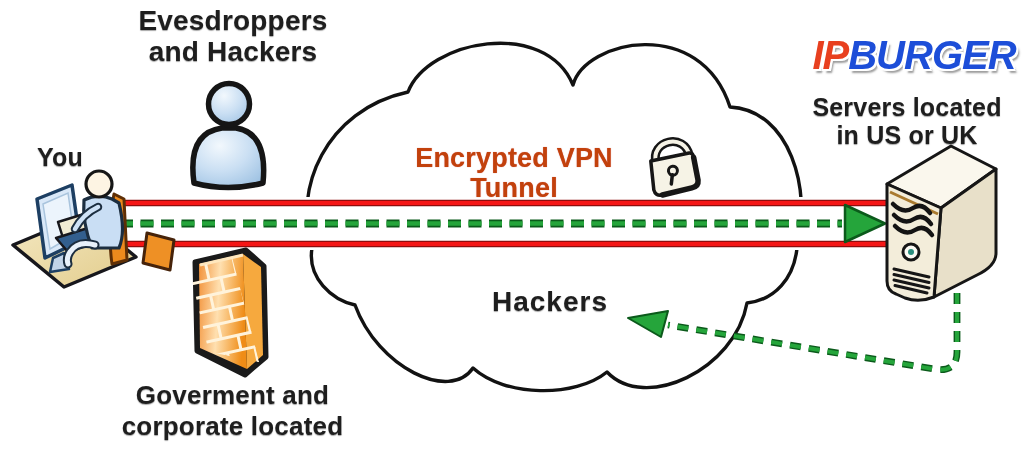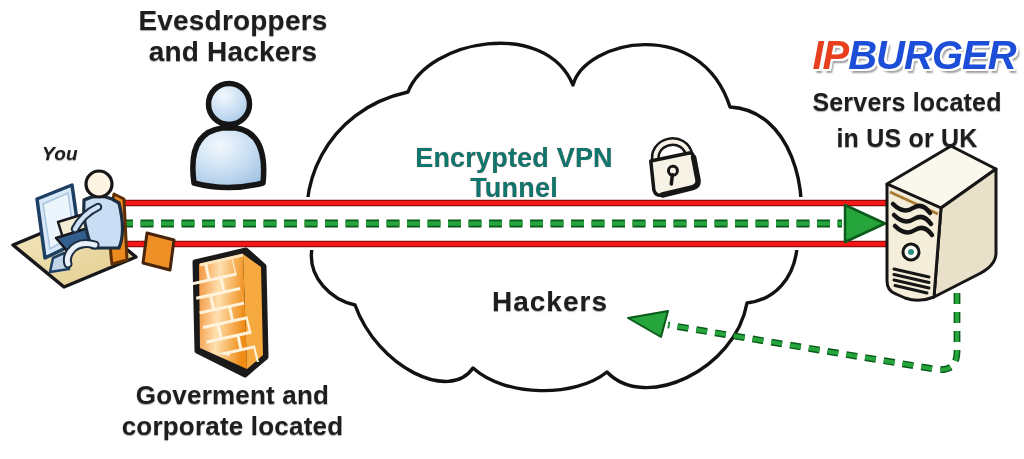--- a/index.html
+++ b/index.html
@@ -6,26 +6,26 @@
   .canvas {
     position:relative; width:1024px; height:459px; background:#ffffff;
     font-family:"Liberation Sans", sans-serif; overflow:hidden;padding-left:17px;
   }
   svg.layer { position:absolute; left:0; top:0; }
   .lbl {
     position:absolute; color:#1e1e1e; font-weight:700; text-align:center;
     text-shadow:0 1px 1px rgba(0,0,0,.35); letter-spacing:.2px; line-height:1.12;
   }
   #lbl-eaves   { left:120px; top:5px;   width:226px; font-size:28px; line-height:31px; }
-  #lbl-you     { left:10px;  top:143px; width:100px; font-size:19px;font-style:italic; }
+  #lbl-you     { left:10px;  top:143px; width:100px; font-size:25px; }
   #lbl-gov     { left:110px; top:380px; width:245px; font-size:26px; line-height:31px; }
   #lbl-internet{ left:455px; top:286px; width:190px; font-size:28px; letter-spacing:1px; }
-  #lbl-tunnel  { left:370px; top:143px; width:288px; font-size:27px; color:#0f766e;
+  #lbl-tunnel  { left:370px; top:143px; width:288px; font-size:27px; color:#c2410c;
                  text-shadow:0 0 1px rgba(190,0,0,.55); }
-  #lbl-servers { left:798px; top:84px;  width:218px; font-size:25px; line-height:36px; }
+  #lbl-servers { left:798px; top:93px;  width:218px; font-size:25px; line-height:28px; }
   #logo {
     position:absolute; left:800px; top:33px; width:220px; text-align:center;
     font-size:40px; font-weight:bold; font-style:italic; letter-spacing:-1px; line-height:44px;
     white-space:nowrap;
   }
   .logo-outline {
     text-shadow:
       -2px -2px 0 #fff, 2px -2px 0 #fff, -2px 2px 0 #fff, 2px 2px 0 #fff,
       0 -2px 0 #fff, 0 2px 0 #fff, -2px 0 0 #fff, 2px 0 0 #fff,
       3px 4px 2px rgba(60,60,60,.5);

